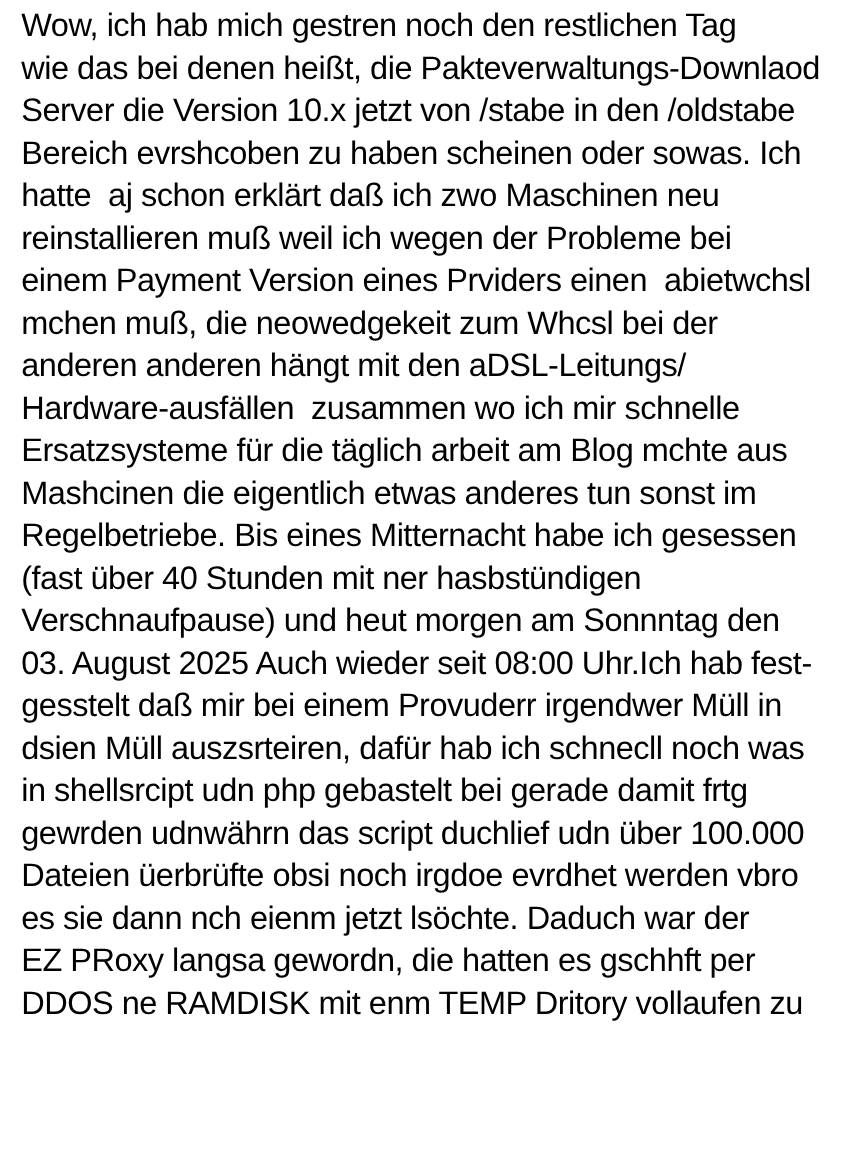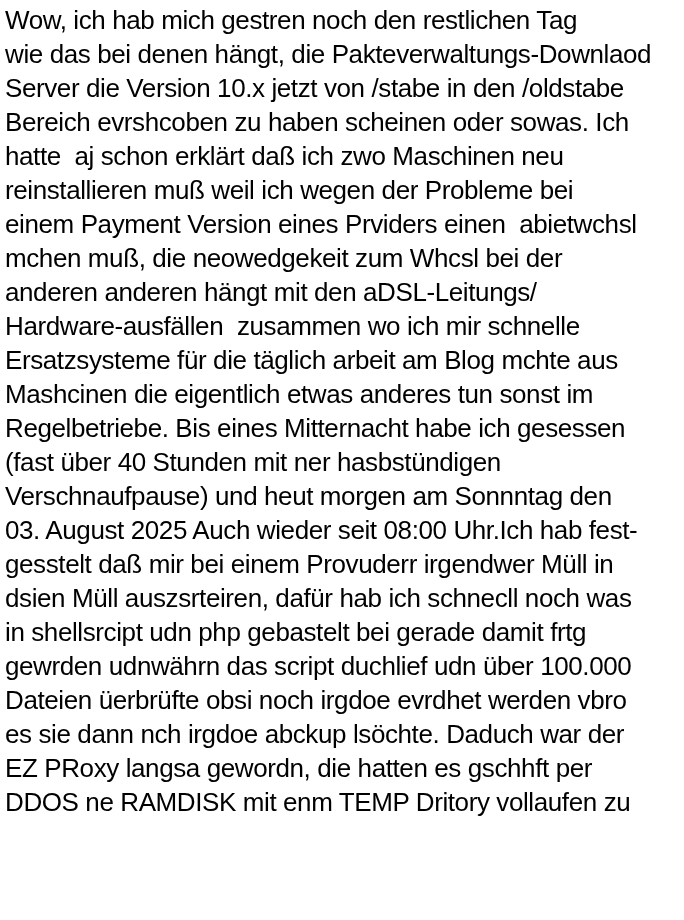--- a/index.html
+++ b/index.html
@@ -13,46 +13,47 @@
     overflow: hidden;
   }
   .textblock {
     font-family: "Liberation Sans", sans-serif;
     font-size: 26px;
     line-height: 34px;
     letter-spacing: -0.4px;
     color: #000000;
     padding: 3px 0 0 5px;
     font-weight: 400;
+    margin-left: 12px;
   }
   .line {
     white-space: pre; 
   }
 </style>
 </head>
 <body style="background: rgb(255, 255, 255);">
 
 <div class="textblock" style="color: rgb(0, 0, 0);">
     <div class="line">Wow, ich hab mich gestren noch den restlichen Tag</div>
-    <div class="line">wie das bei denen hängt, die Pakteverwaltungs-Downlaod</div>
+    <div class="line">wie das bei denen heißt, die Pakteverwaltungs-Downlaod</div>
     <div class="line">Server die Version 10.x jetzt von /stabe in den /oldstabe</div>
     <div class="line">Bereich evrshcoben zu haben scheinen oder sowas. Ich</div>
     <div class="line">hatte  aj schon erklärt daß ich zwo Maschinen neu</div>
     <div class="line">reinstallieren muß weil ich wegen der Probleme bei</div>
     <div class="line">einem Payment Version eines Prviders einen  abietwchsl</div>
     <div class="line">mchen muß, die neowedgekeit zum Whcsl bei der</div>
     <div class="line">anderen anderen hängt mit den aDSL-Leitungs/</div>
     <div class="line">Hardware-ausfällen  zusammen wo ich mir schnelle</div>
     <div class="line">Ersatzsysteme für die täglich arbeit am Blog mchte aus</div>
     <div class="line">Mashcinen die eigentlich etwas anderes tun sonst im</div>
     <div class="line">Regelbetriebe. Bis eines Mitternacht habe ich gesessen</div>
     <div class="line">(fast über 40 Stunden mit ner hasbstündigen</div>
     <div class="line">Verschnaufpause) und heut morgen am Sonnntag den</div>
     <div class="line">03. August 2025 Auch wieder seit 08:00 Uhr.Ich hab fest-</div>
     <div class="line">gesstelt daß mir bei einem Provuderr irgendwer Müll in</div>
     <div class="line">dsien Müll auszsrteiren, dafür hab ich schnecll noch was</div>
     <div class="line">in shellsrcipt udn php gebastelt bei gerade damit frtg</div>
     <div class="line">gewrden udnwährn das script duchlief udn über 100.000</div>
     <div class="line">Dateien üerbrüfte obsi noch irgdoe evrdhet werden vbro</div>
-    <div class="line">es sie dann nch irgdoe abckup lsöchte. Daduch war der</div>
+    <div class="line">es sie dann nch eienm jetzt lsöchte. Daduch war der</div>
     <div class="line">EZ PRoxy langsa gewordn, die hatten es gschhft per</div>
     <div class="line">DDOS ne RAMDISK mit enm TEMP Dritory vollaufen zu</div>
   </div>
 
 </body></html>

